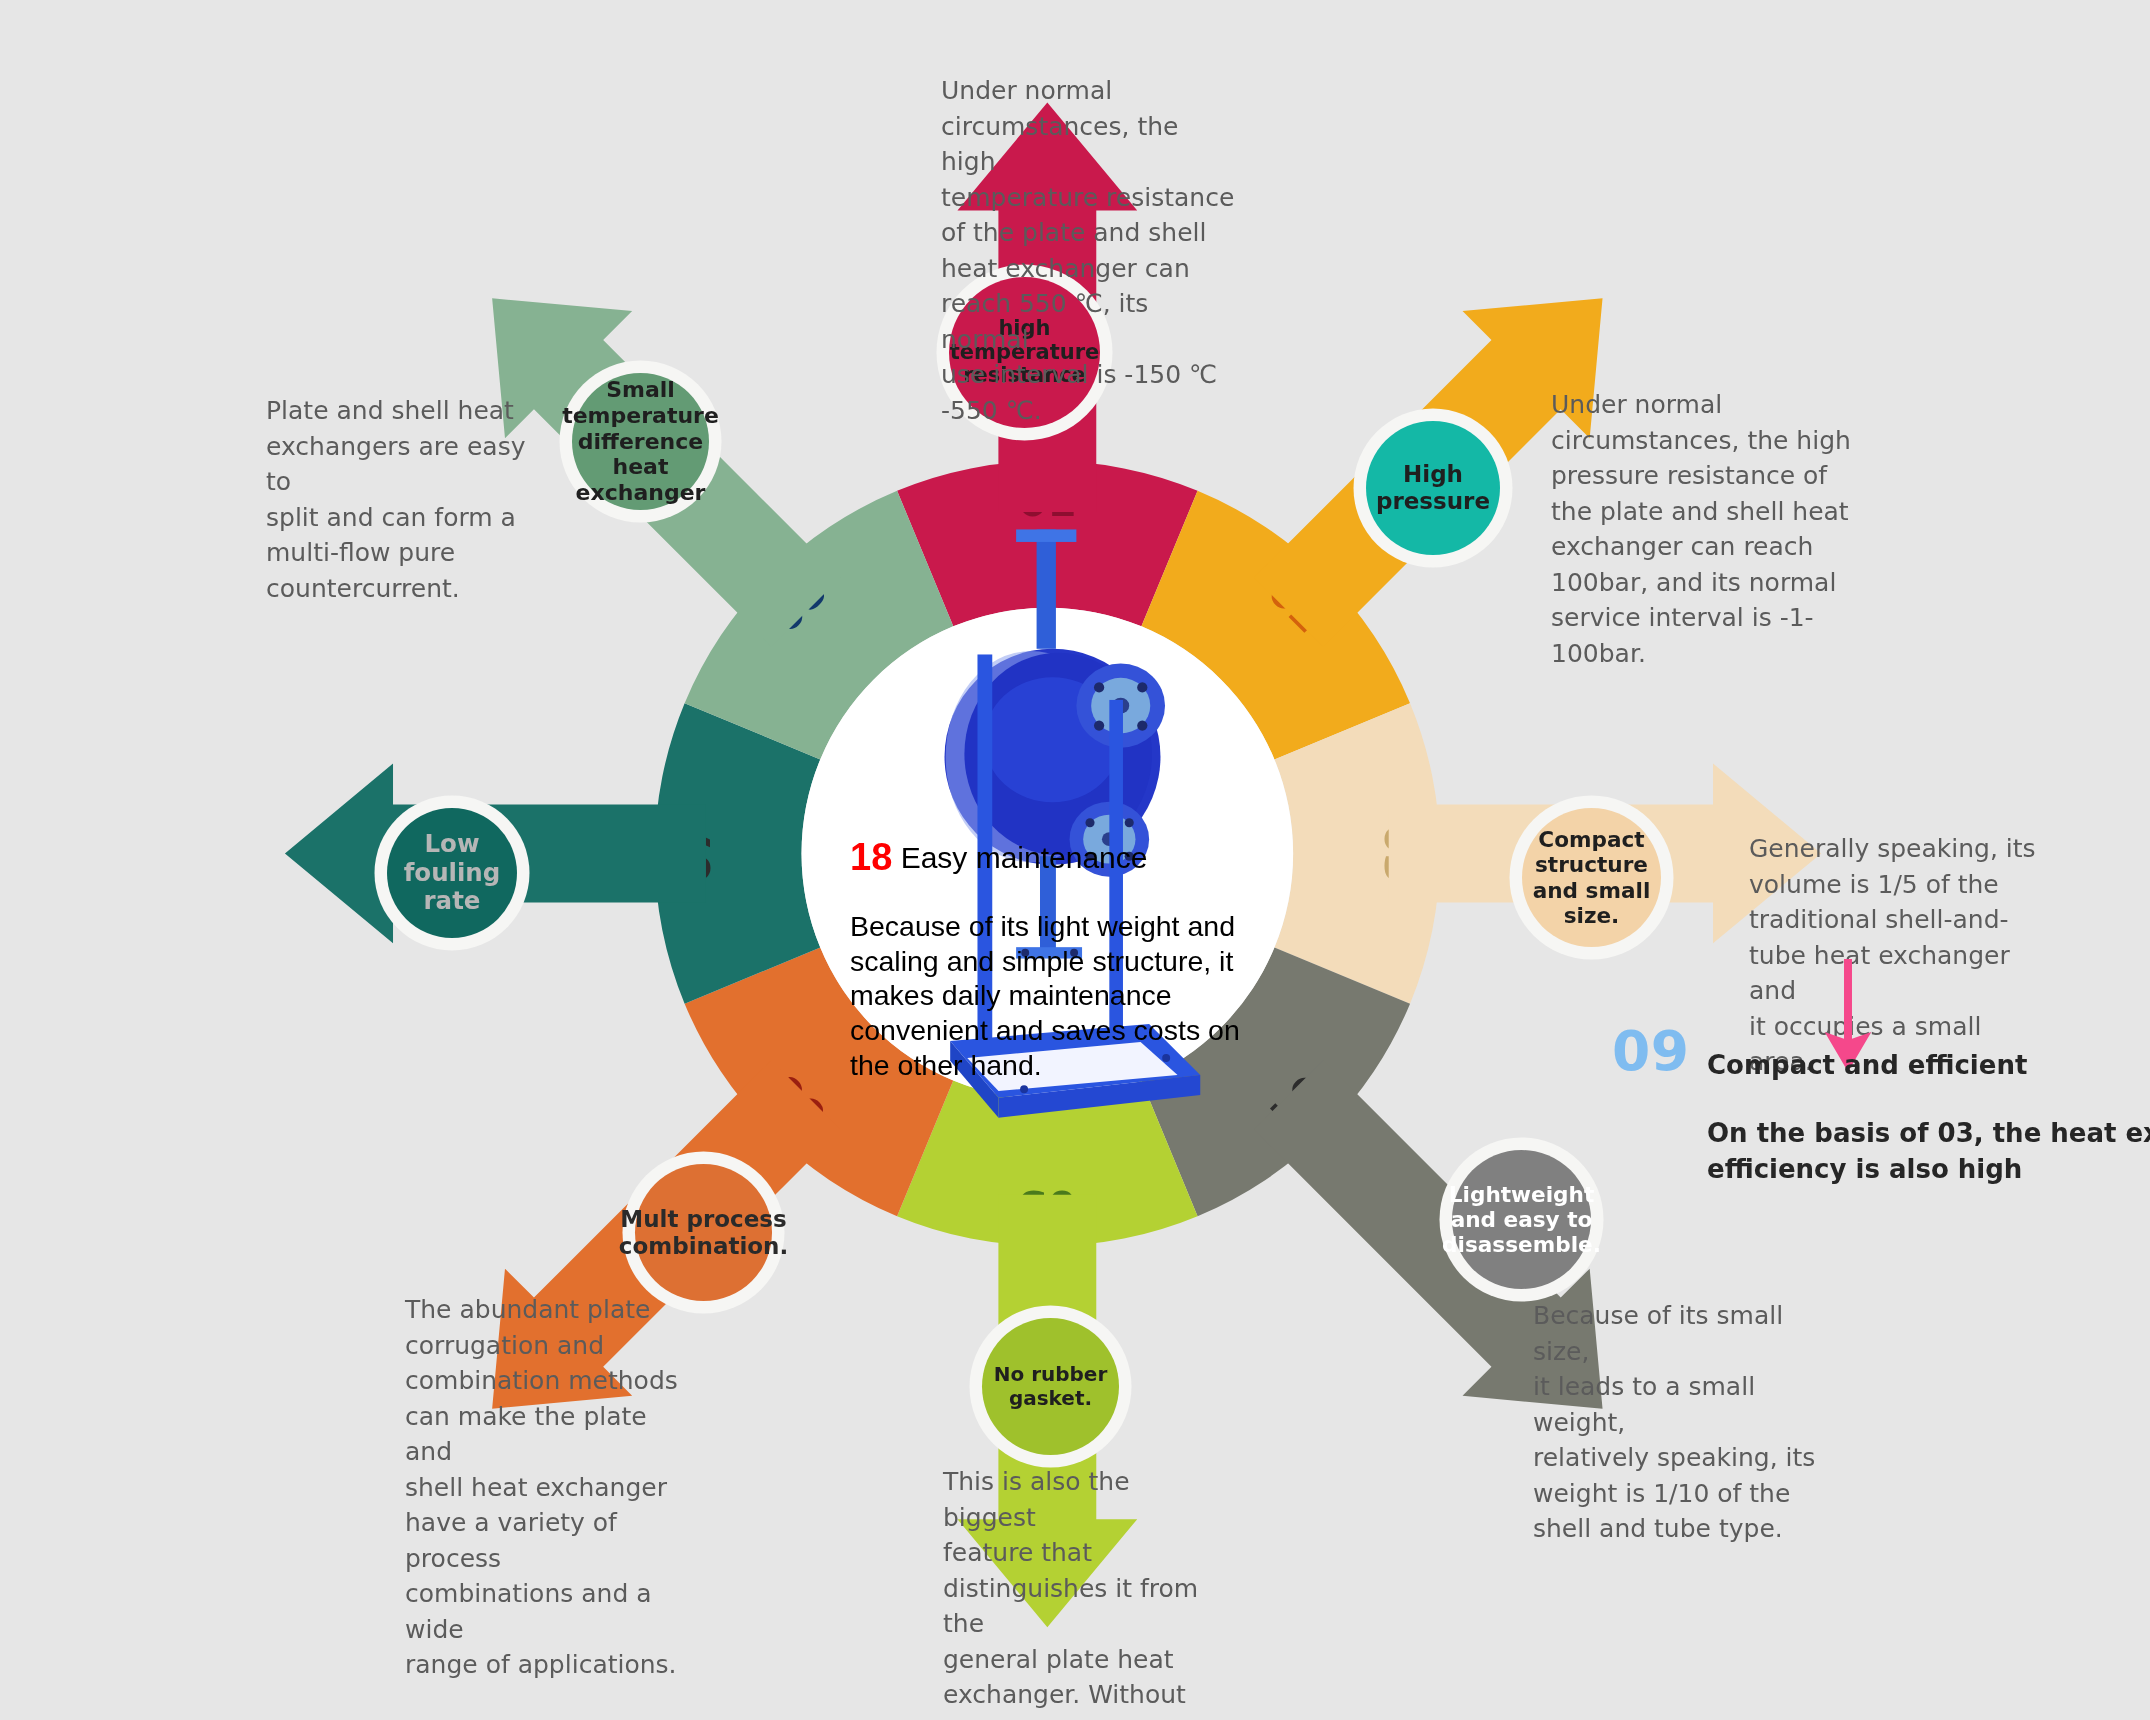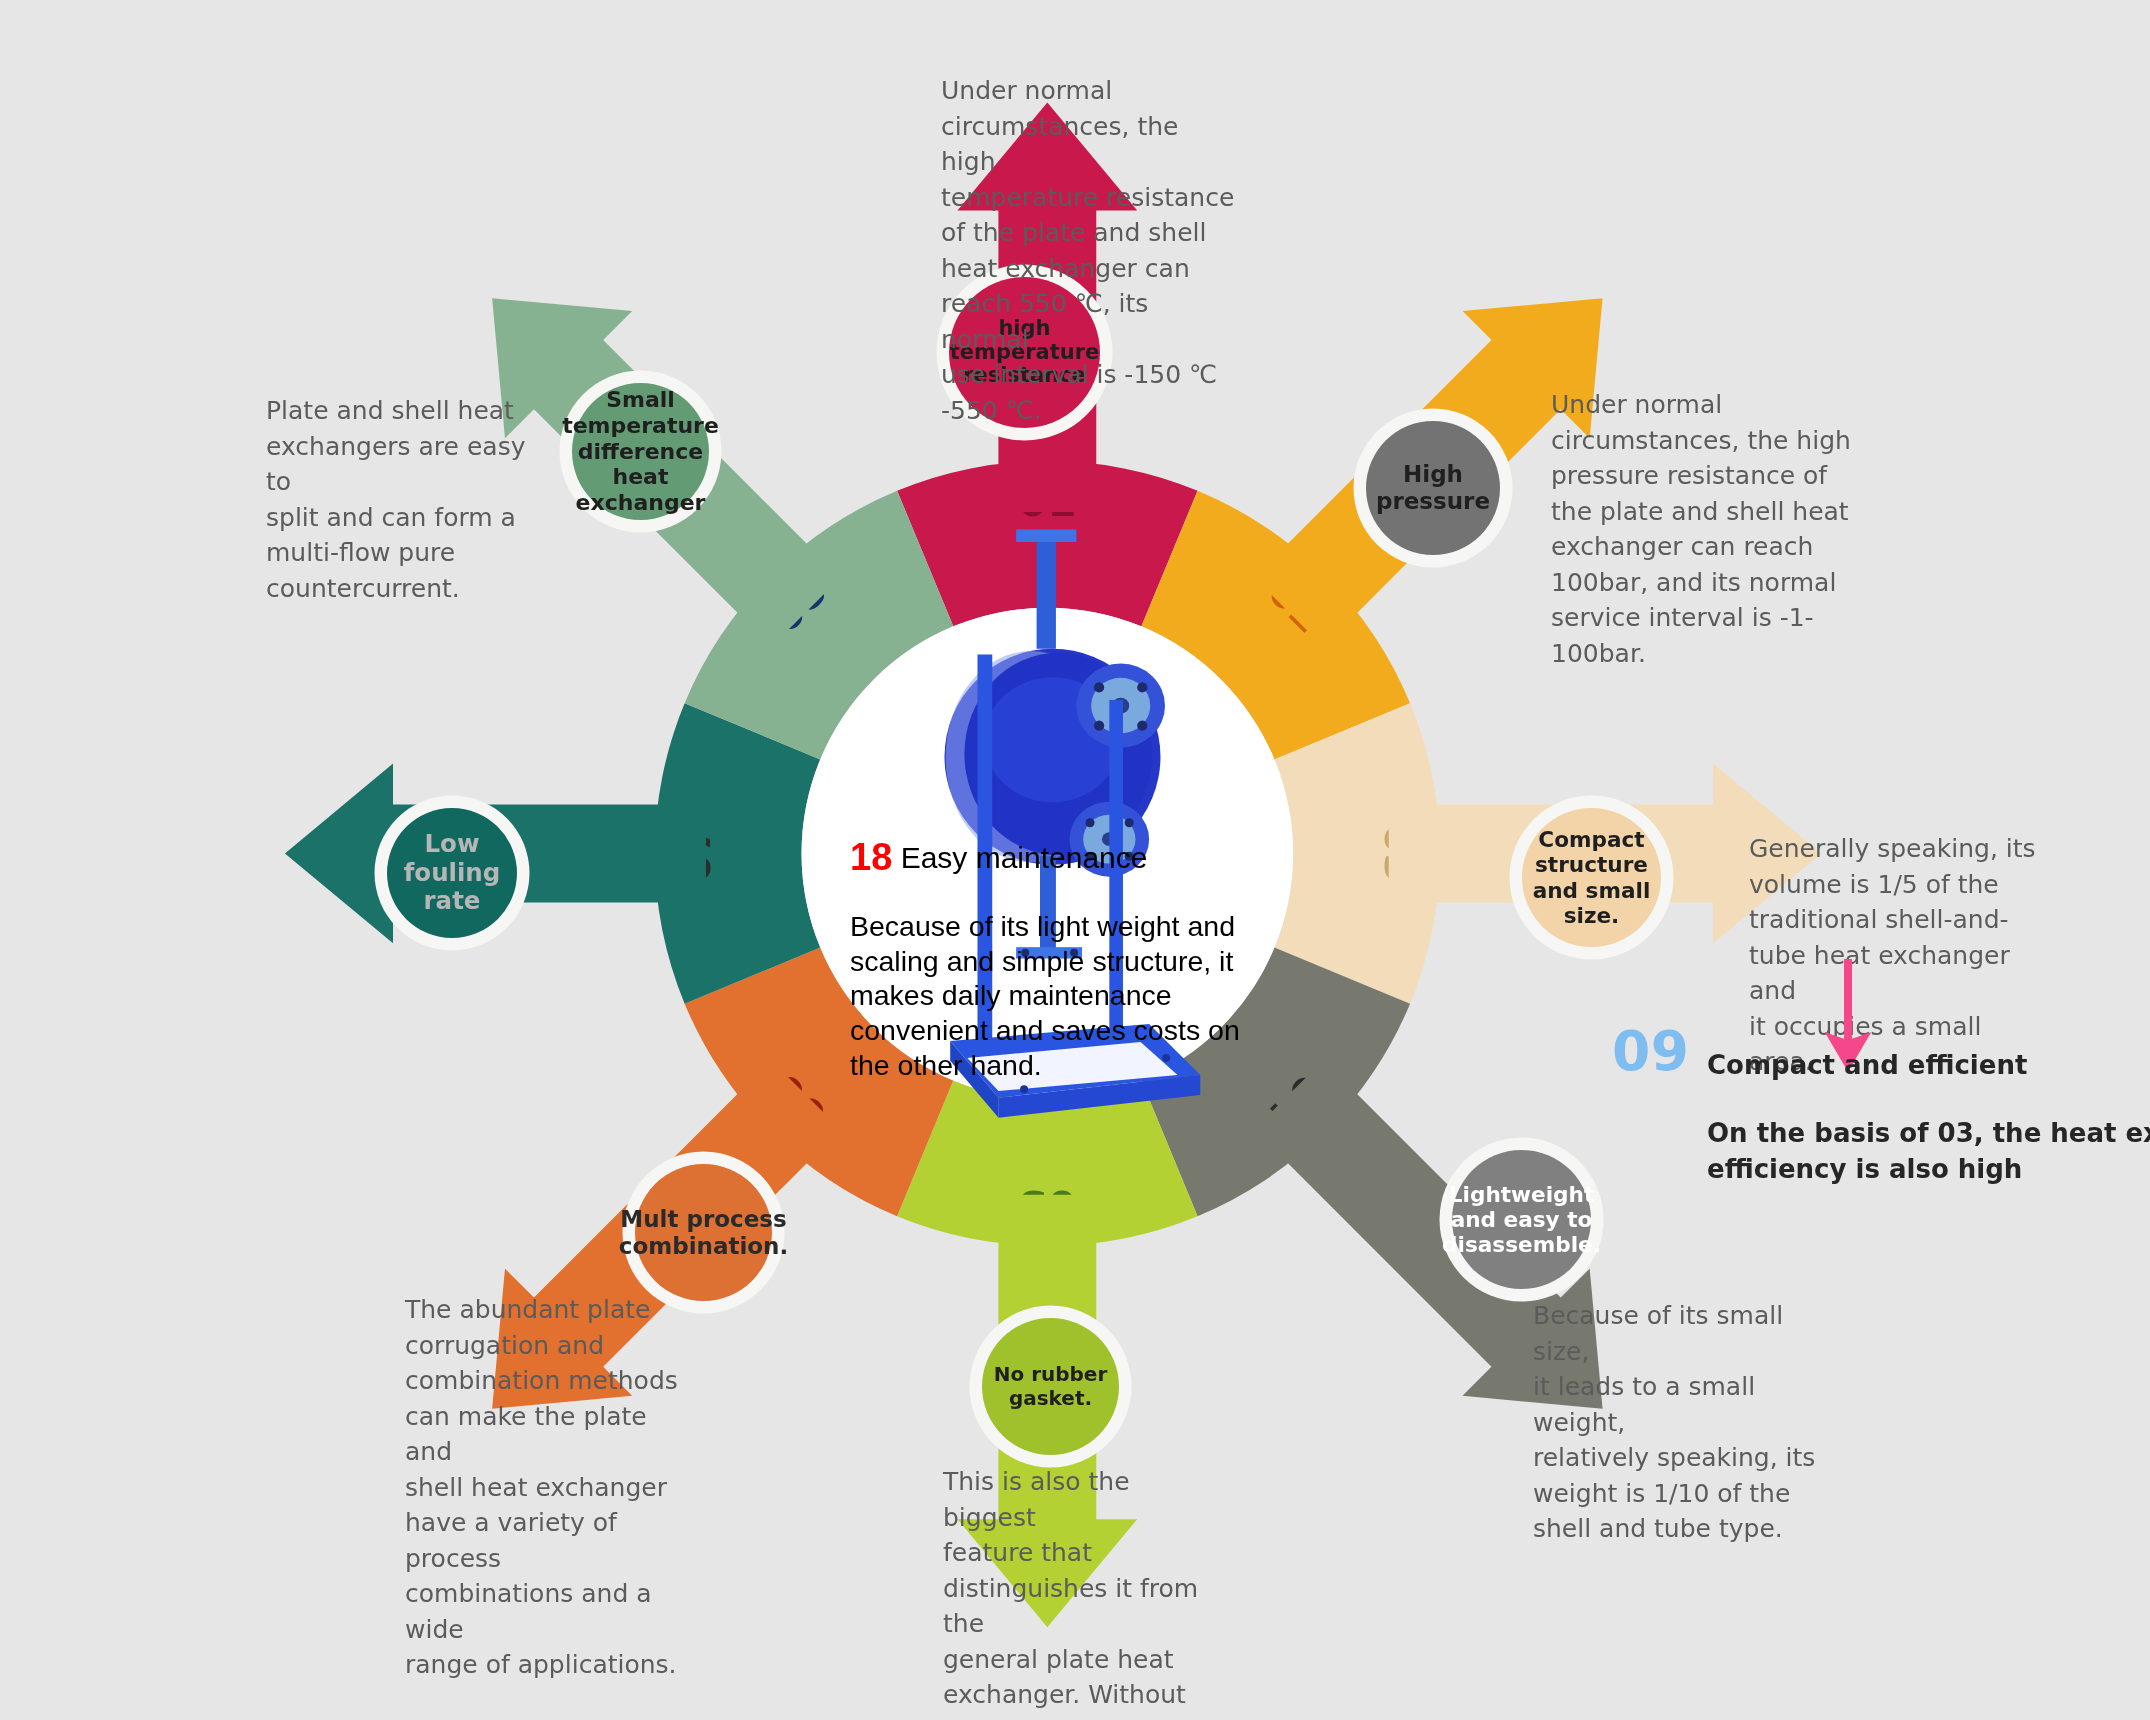--- a/index.html
+++ b/index.html
@@ -160,21 +160,21 @@
       <polygon points="205,1000 560,960 560,995 205,1035" fill="#2448d2"></polygon>
       <circle cx="500" cy="930" r="7" fill="#1a349e"></circle>
       <circle cx="250" cy="985" r="7" fill="#1a349e"></circle>
     </g>
   </svg>
 
   <div class="hub" style="left:949px;top:277px;width:151px;height:151px;background:#c9194c;color:#1f1f1f;font-size:21px;line-height:1.13;">
     <span>high temperature resistance</span>
   </div>
 
-  <div class="hub" style="left:1366px;top:421px;width:134px;height:134px;background:#737373;color:#1f1f1f;font-size:23px;line-height:1.18;">
+  <div class="hub" style="left:1366px;top:421px;width:134px;height:134px;background:#14b8a6;color:#1f1f1f;font-size:23px;line-height:1.18;">
     <span>High pressure</span>
   </div>
 
   <div class="hub" style="left:1522px;top:808px;width:139px;height:139px;background:#f3d3a8;color:#1f1f1f;font-size:21.6px;line-height:1.16;">
     <span>Compact structure and small size.</span>
   </div>
 
   <div class="hub" style="left:1452px;top:1150px;width:139px;height:139px;background:#808080;color:#ffffff;font-size:21.6px;line-height:1.17;">
     <span>Lightweight and easy to disassemble.</span>
   </div>
@@ -184,21 +184,21 @@
   </div>
 
   <div class="hub" style="left:387px;top:808px;width:130px;height:130px;background:#10685f;color:#b6b6b6;font-size:24.5px;line-height:1.18;">
     <span>Low fouling rate</span>
   </div>
 
   <div class="hub" style="left:635px;top:1164px;width:137px;height:137px;background:#dd7033;color:#2a2a2a;font-size:23px;line-height:1.17;">
     <span>Mult process combination.</span>
   </div>
 
-  <div class="hub" style="left:572px;top:373px;width:137px;height:137px;background:#639b74;color:#1f1f1f;font-size:22px;line-height:1.18;margin-top:10px;">
+  <div class="hub" style="left:572px;top:373px;width:137px;height:137px;background:#639b74;color:#1f1f1f;font-size:22px;line-height:1.18;">
     <span>Small temperature difference heat exchanger</span>
   </div>
 
   <div class="center-box">
     <div class="center-title"><span class="num">18</span> <span>Easy maintenance</span></div>
     <div class="center-body">Because of its light weight and
 scaling and simple structure, it
 makes daily maintenance
 convenient and saves costs on the
 other hand.</div>

